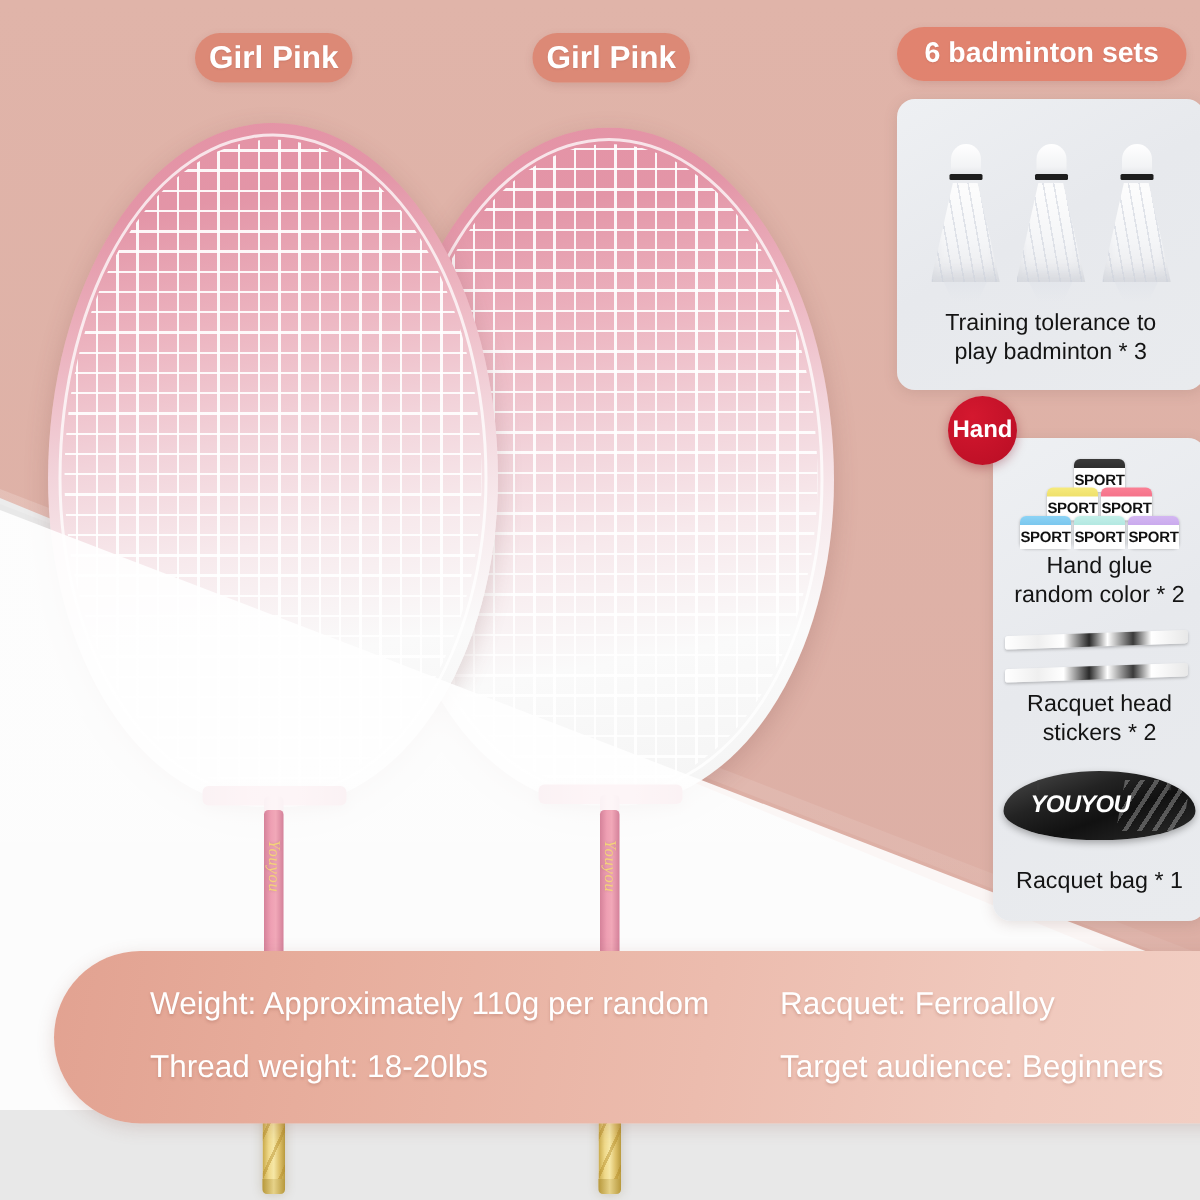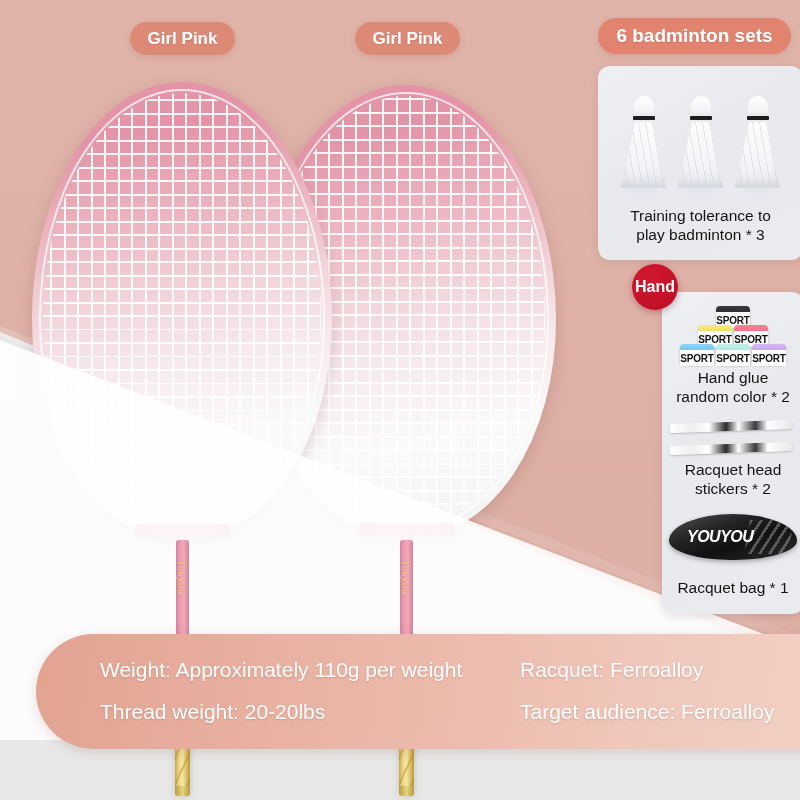--- a/index.html
+++ b/index.html
@@ -101,21 +101,21 @@
   }
 
   
   .pill{
     position:absolute;display:flex;align-items:center;justify-content:center;
     border-radius:999px;color:#fff;font-weight:bold;
     background:rgba(219,126,105,.80);
     box-shadow:0 2px 6px rgba(140,80,70,.18);
     text-shadow:0 1px 1px rgba(150,80,70,.25);
   }
-  .pill-girl{width:105px;height:33px;font-size:17px;}
+  .pill-girl{width:105px;height:33px;font-size:21px;}
   .pill-sets{
     width:193px;height:36px;font-size:19px;left:598px;top:18px;
     background:rgba(224,124,103,.88);
   }
 
   
   .card{
     position:absolute;border-radius:12px;
     background:linear-gradient(150deg,#eef0f3 0%,#e7e9ed 45%,#e9ebee 100%);
     box-shadow:0 2px 9px rgba(120,90,85,.18);
@@ -364,22 +364,22 @@
         </div>
       </div>
       <div class="card-caption" style="margin-top:10px;">
         <div>Racquet bag * 1</div>
       </div>
     </div>
   </div>
 
   <div class="specs">
     <div class="spec-row r1">
-      <div class="spec-left">Weight: Approximately 110g per weight</div>
+      <div class="spec-left">Weight: Approximately 110g per random</div>
       <div class="spec-right">Racquet: Ferroalloy</div>
     </div>
     <div class="spec-row r2">
-      <div class="spec-left">Thread weight: 20-20lbs</div>
-      <div class="spec-right">Target audience: Ferroalloy</div>
+      <div class="spec-left">Thread weight: 18-20lbs</div>
+      <div class="spec-right">Target audience: Beginners</div>
     </div>
   </div>
 
 </div>
 
 </body></html>

